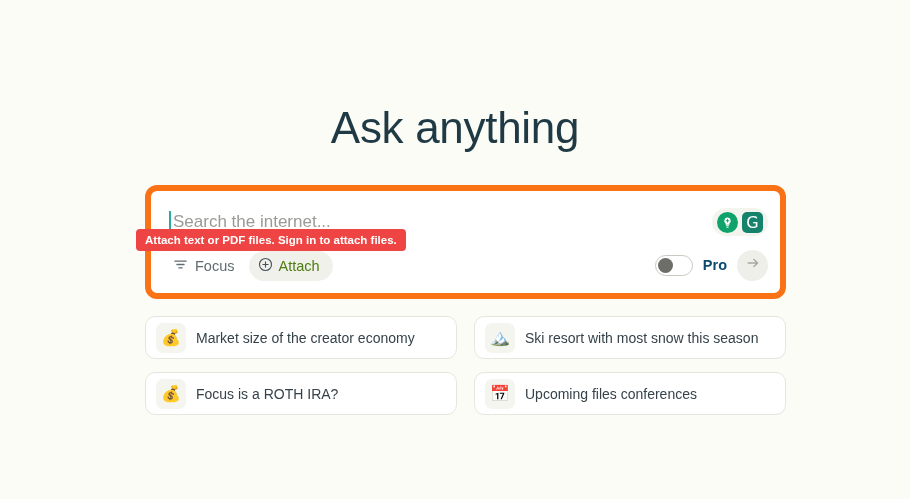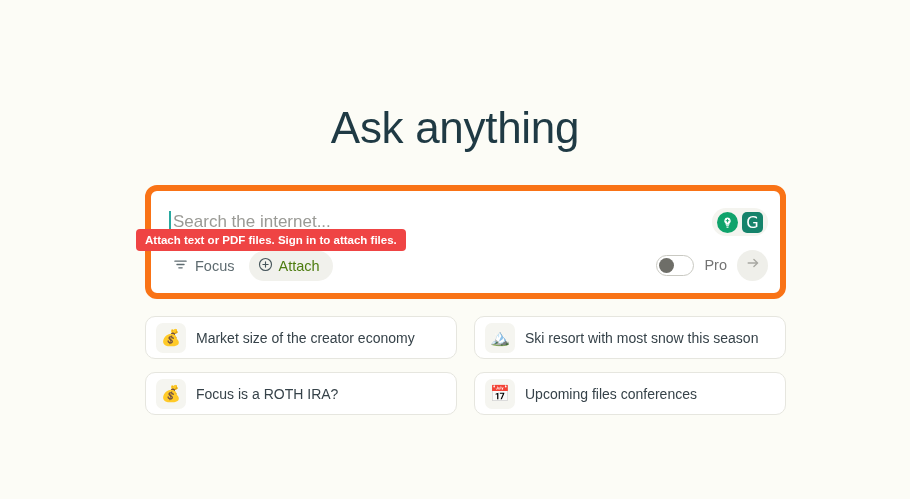--- a/index.html
+++ b/index.html
@@ -210,21 +210,22 @@
     left: 2px;
     top: 2px;
     width: 15px;
     height: 15px;
     border-radius: 50%;
     background: #6E6E68;
   }
 
   .pro-label {
     font-size: 14.5px;
-    color: #737373;
+    color: #0c4a6e;
+    font-weight: bold;
   }
 
   .submit-btn {
     width: 31px;
     height: 31px;
     border-radius: 50%;
     background: #EFEFEA;
     display: flex;
     align-items: center;
     justify-content: center;

